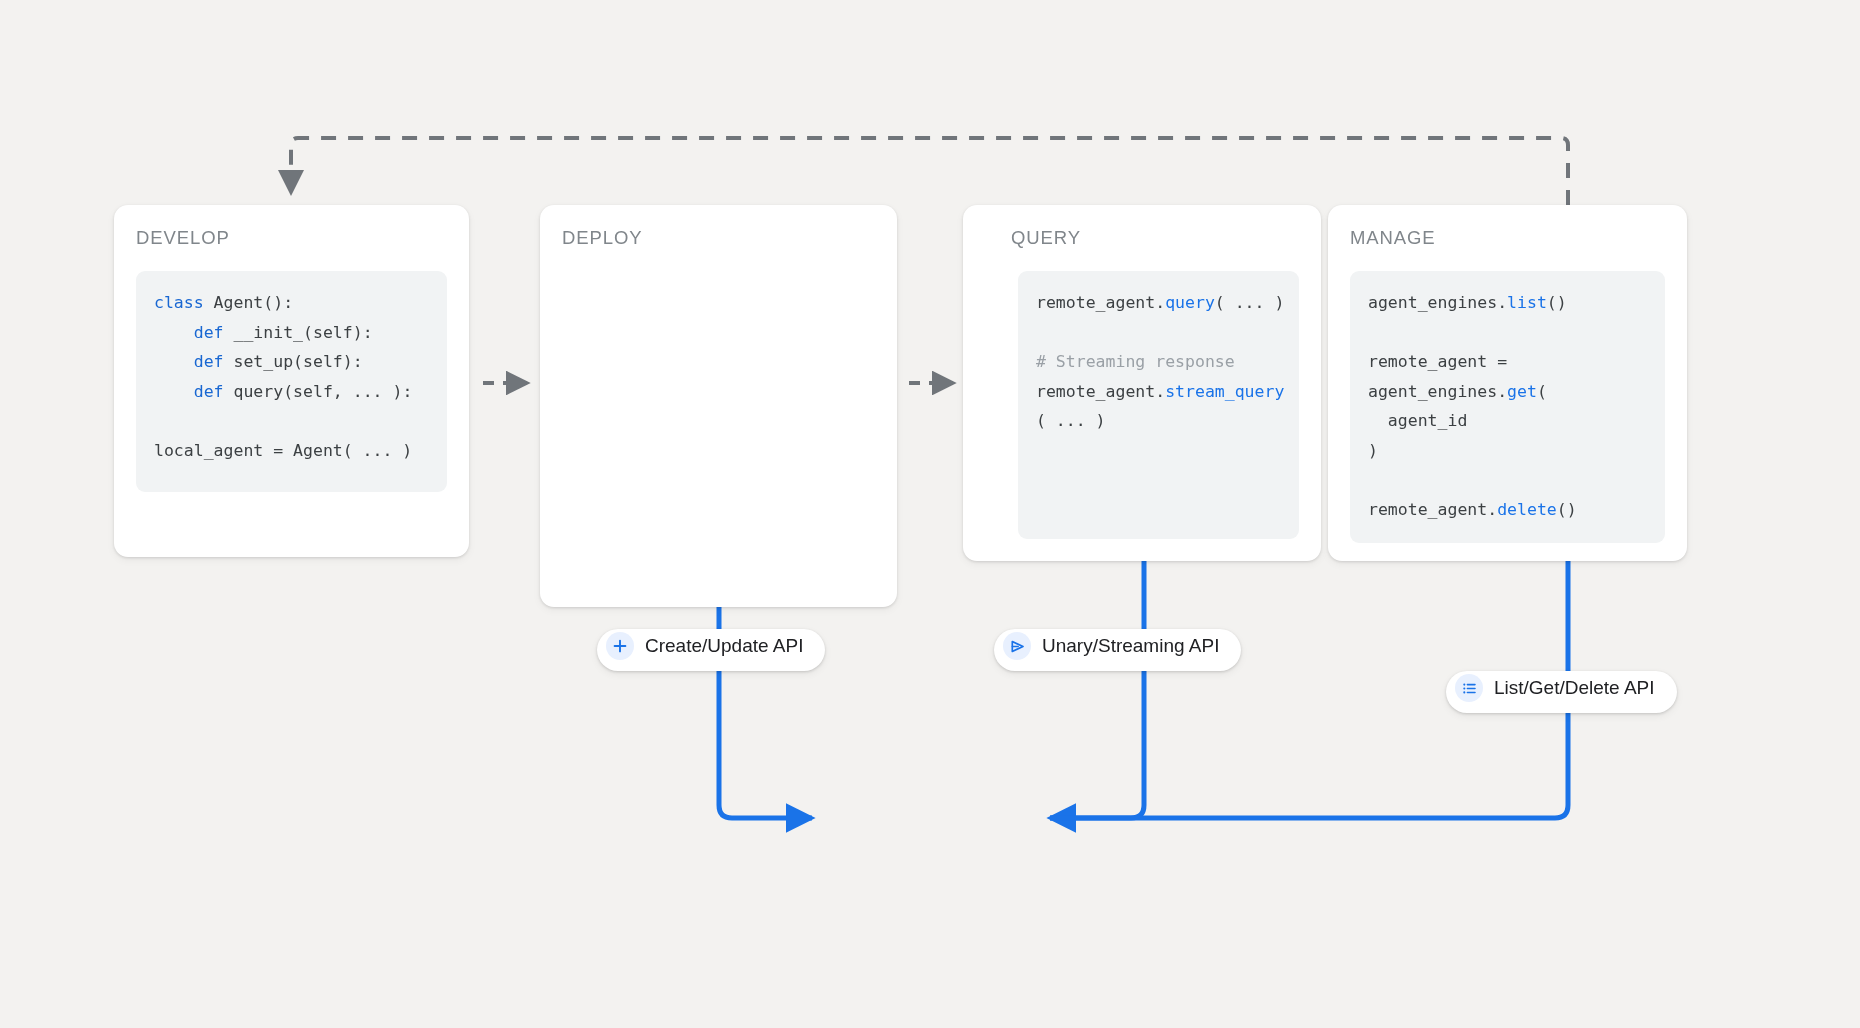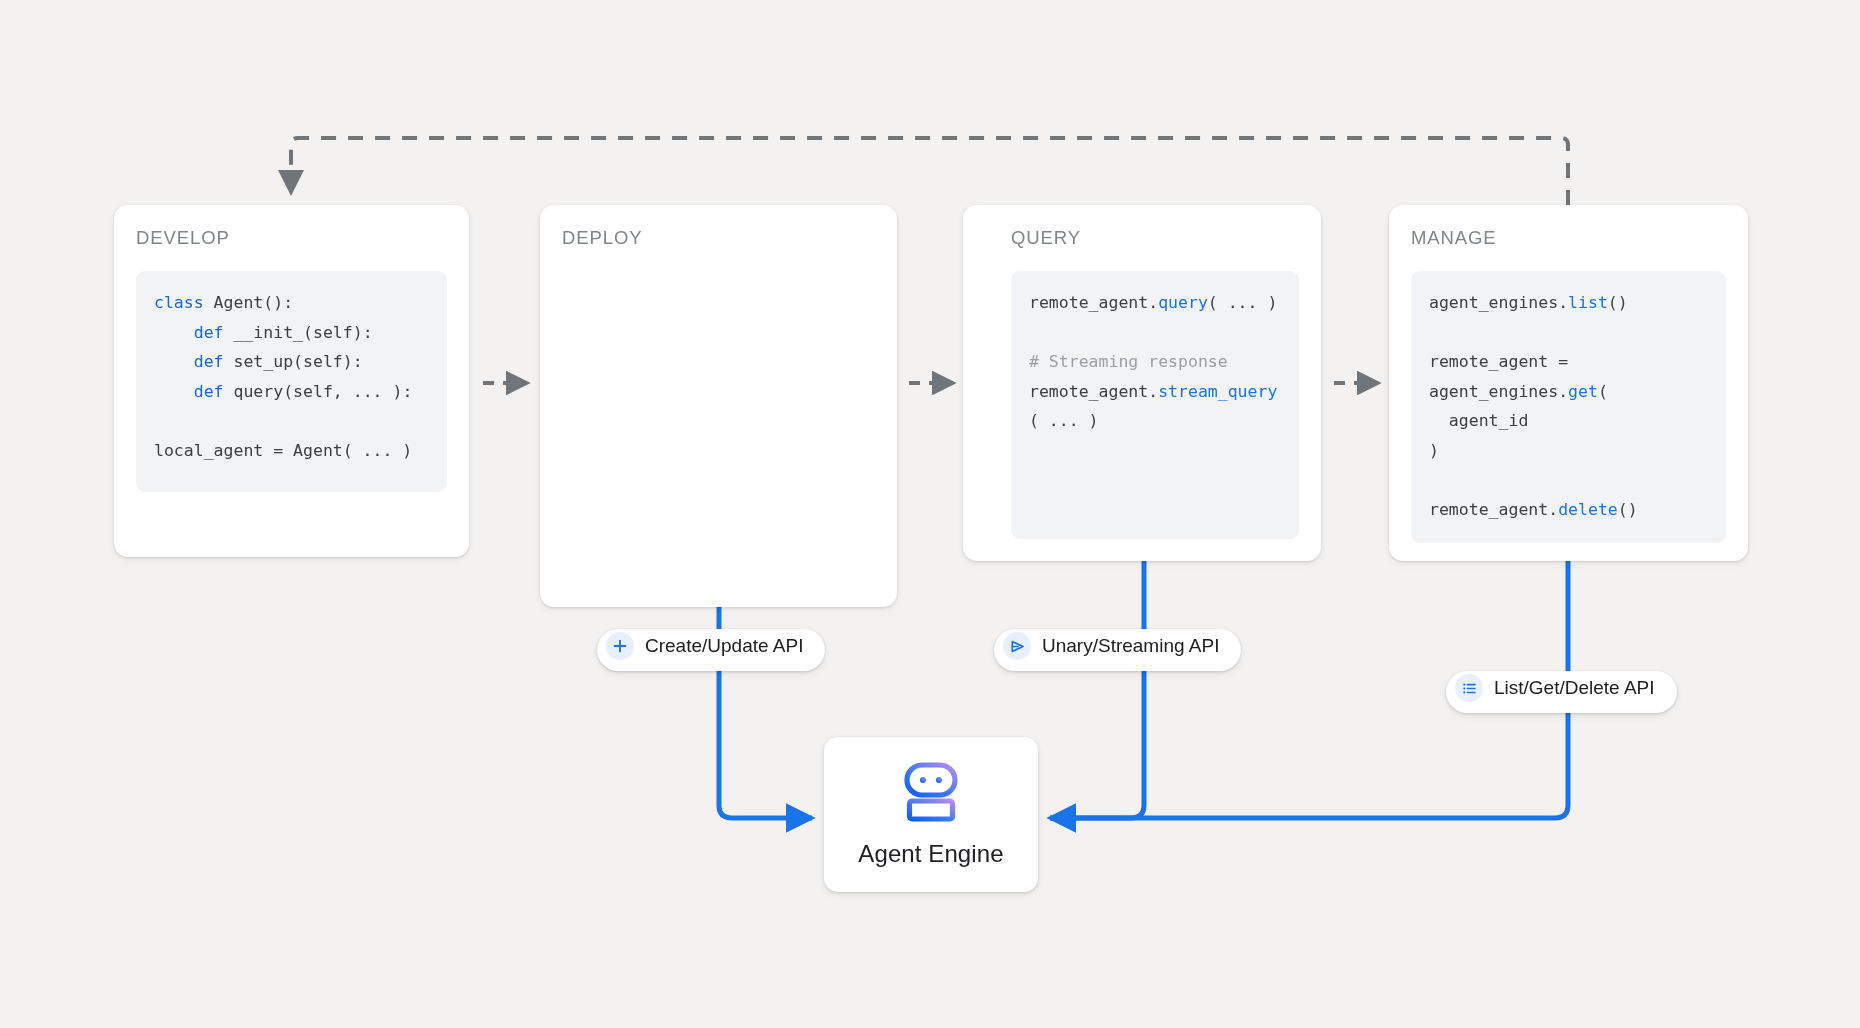--- a/index.html
+++ b/index.html
@@ -39,25 +39,25 @@
     color: #3c4043;
     white-space: pre;
   }
   .kw   { color: #1967d2; }
   .fn   { color: #1a73e8; }
   .cmt  { color: #9aa0a6; }
 
   #card-develop { left: 114px;  top: 205px;  width: 355px; height: 352px; }
   #card-deploy  { left: 540px;  top: 205px;  width: 357px; height: 402px; }
   #card-query   { left: 963px;  top: 205px;  width: 358px; height: 356px; padding-left: 48px; }
-  #card-manage  { left: 1389px; top: 205px;  width: 359px; height: 356px; }
+  #card-manage  { left: 1328px; top: 205px;  width: 359px; height: 356px; }
 
   #card-develop .code { height: 221px; }
   #card-deploy  .code { height: 268px; }
-  #card-query   .code { height: 268px; }
+  #card-query   .code { height: 268px; margin-left: 7px; }
   #card-manage  .code { height: 272px; }
 
   
   .pill {
     position: absolute;
     display: flex;
     align-items: center;
     gap: 11px;
     height: 42px;
     padding: 0 22px 8px 9px;
@@ -194,25 +194,14 @@
       <svg width="17" height="17" viewBox="0 0 17 17">
         <circle cx="3.3" cy="4.6" r="1.05" fill="#1a73e8"></circle>
         <circle cx="3.3" cy="8.5" r="1.05" fill="#1a73e8"></circle>
         <circle cx="3.3" cy="12.4" r="1.05" fill="#1a73e8"></circle>
         <path d="M6.4 4.6 H14 M6.4 8.5 H14 M6.4 12.4 H14" stroke="#1a73e8" stroke-width="1.55" stroke-linecap="round"></path>
       </svg>
     </span>
     <span>List/Get/Delete API</span>
   </div>
 
-  <div id="agent-engine">
-    <span>
-      <svg width="62" height="60" viewBox="0 0 62 60">
-        <rect x="7" y="3" width="48" height="30" rx="15" ry="15" fill="none" stroke="url(#robot-grad)" stroke-width="5.2"></rect>
-        <circle cx="23" cy="18" r="3.1" fill="url(#robot-grad)"></circle>
-        <circle cx="39" cy="18" r="3.1" fill="url(#robot-grad)"></circle>
-        <rect x="9.5" y="39" width="43" height="18" rx="2.5" ry="2.5" fill="none" stroke="url(#robot-grad)" stroke-width="5.2"></rect>
-      </svg>
-    </span>
-    <span class="ae-label">Agent Engine</span>
-  </div>
 
 </div>
 
 </body></html>

